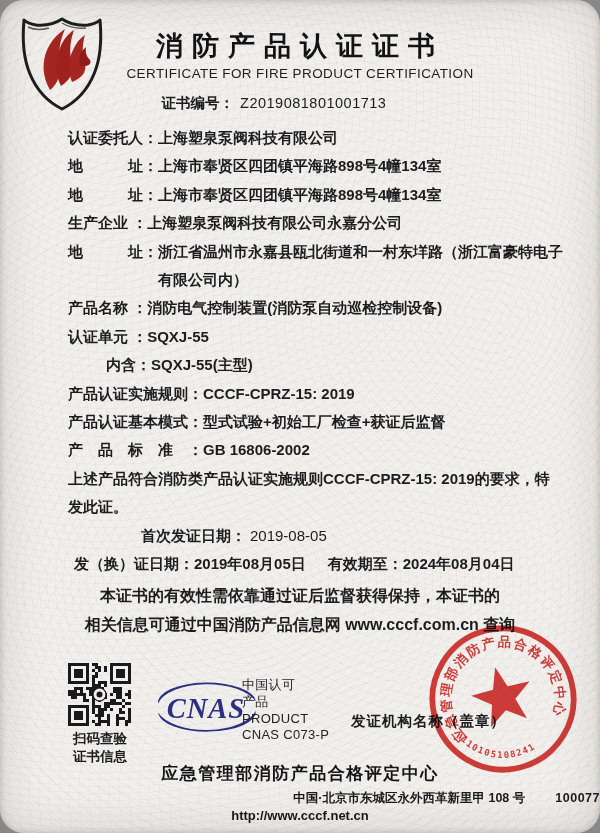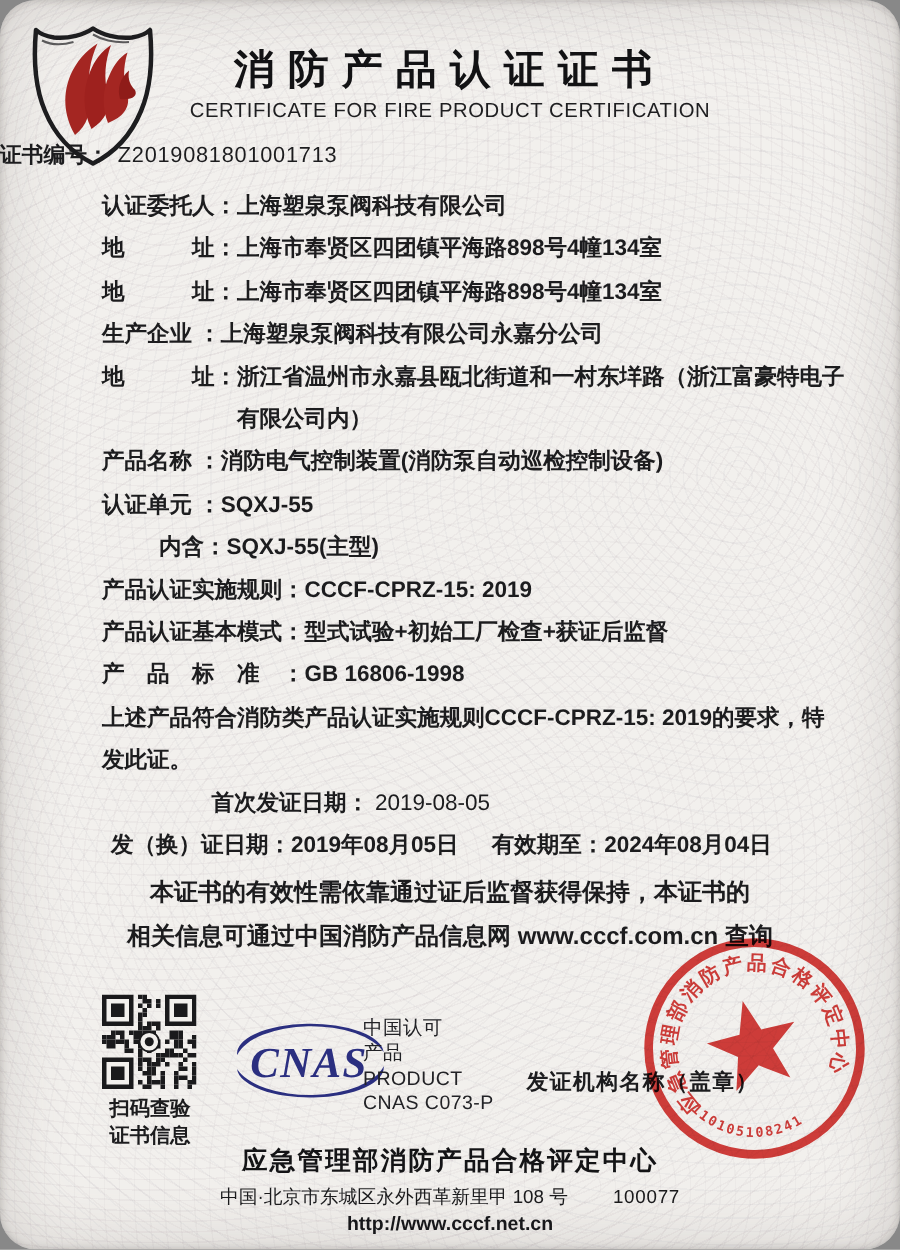--- a/index.html
+++ b/index.html
@@ -13,21 +13,21 @@
       repeating-radial-gradient(circle at 40% 70%, rgba(168,150,160,0.075) 0 1px, transparent 1px 8px),
       repeating-radial-gradient(circle at 65% 95%, rgba(150,140,150,0.06) 0 1px, transparent 1px 10px);
     box-shadow:inset 0 0 46px rgba(95,88,82,.22), inset 0 0 6px rgba(60,55,50,.25);
     border-radius:24px;
   }
   .shield-logo{position:absolute;left:16px;top:14px;width:92px;height:100px;}
   .title-cn{position:absolute;top:28px;left:0;right:0;text-align:center;
     font-size:27px;font-weight:700;letter-spacing:9px;color:#121214;}
   .title-en{position:absolute;top:66px;left:0;right:0;text-align:center;
     font-size:13.5px;font-weight:400;letter-spacing:.4px;color:#1e1e20;}
-  .certno{position:absolute;top:94px;left:0;right:52px;text-align:left;font-size:14.5px;}
+  .certno{position:absolute;top:94px;left:0;right:52px;text-align:center;font-size:14.5px;}
   .certno .lbl{font-weight:700;margin-right:6px;}
   .certno .val{font-weight:500;letter-spacing:.5px;}
 
   .body{position:absolute;top:124px;left:68px;right:36px;font-size:15px;}
   .frow{display:flex;line-height:28.4px;}
   .frow.indent{margin-left:38px;justify-content:flex-end;}
   .flabel{white-space:pre;font-weight:700;flex:none;}
   .fvalue{flex:1;font-weight:700;}
   .statement{font-weight:700;line-height:28.4px;}
   .first-issue{margin-left:73px;line-height:28.6px;}
@@ -43,22 +43,22 @@
     font-size:13.5px;line-height:17.5px;font-weight:600;}
   .cnas-logo{position:absolute;left:147px;top:673px;width:118px;height:70px;}
   .cnas-text{position:absolute;left:242px;top:677px;font-size:13px;line-height:16.8px;
     color:#222226;font-weight:500;letter-spacing:.3px;}
   .issuer-label{position:absolute;left:351px;top:712px;font-size:14.5px;font-weight:600;
     letter-spacing:1px;z-index:2;}
   .seal-svg{position:absolute;left:424px;top:620px;width:158px;height:158px;z-index:3;
     mix-blend-mode:multiply;opacity:.93;}
   .org-line{position:absolute;top:762px;left:0;right:0;text-align:center;
     font-size:17px;font-weight:700;letter-spacing:1.5px;color:#141416;}
-  .addr-line{position:absolute;top:790px;left:0;right:0;text-align:center;
-    font-size:12.5px;font-weight:400;color:#1a1a1c;}
+  .addr-line{position:absolute;top:790px;left:0;right:0;text-align:right;
+    font-size:12.5px;font-weight:700;color:#1a1a1c;}
   .addr-line .post{margin-left:30px;letter-spacing:.5px;}
   .url-line{position:absolute;top:808px;left:0;right:0;text-align:center;
     font-size:13px;font-weight:700;color:#17171a;}
 </style>
 </head>
 <body>
 
 <div class="page">
 
   <svg class="shield-logo" viewBox="0 0 92 100">
@@ -113,21 +113,21 @@
     <div class="frow">
       <span class="flabel">产品认证实施规则：</span>
       <span class="fvalue">CCCF-CPRZ-15: 2019</span>
     </div>
     <div class="frow">
       <span class="flabel">产品认证基本模式：</span>
       <span class="fvalue">型式试验+初始工厂检查+获证后监督</span>
     </div>
     <div class="frow">
       <span class="flabel">产　品　标　准　：</span>
-      <span class="fvalue">GB 16806-1998</span>
+      <span class="fvalue">GB 16806-2002</span>
     </div>
 
     <div class="statement">上述产品符合消防类产品认证实施规则CCCF-CPRZ-15: 2019的要求，特发此证。</div>
 
     <div class="first-issue">
       <span class="lbl">首次发证日期：</span><span class="val">2019-08-05</span>
     </div>
     <div class="reissue">
       <span class="lbl">发（换）证日期：</span><span class="val">2019年08月05日</span><span class="lbl">有效期至：</span><span class="val">2024年08月04日</span>
     </div>

